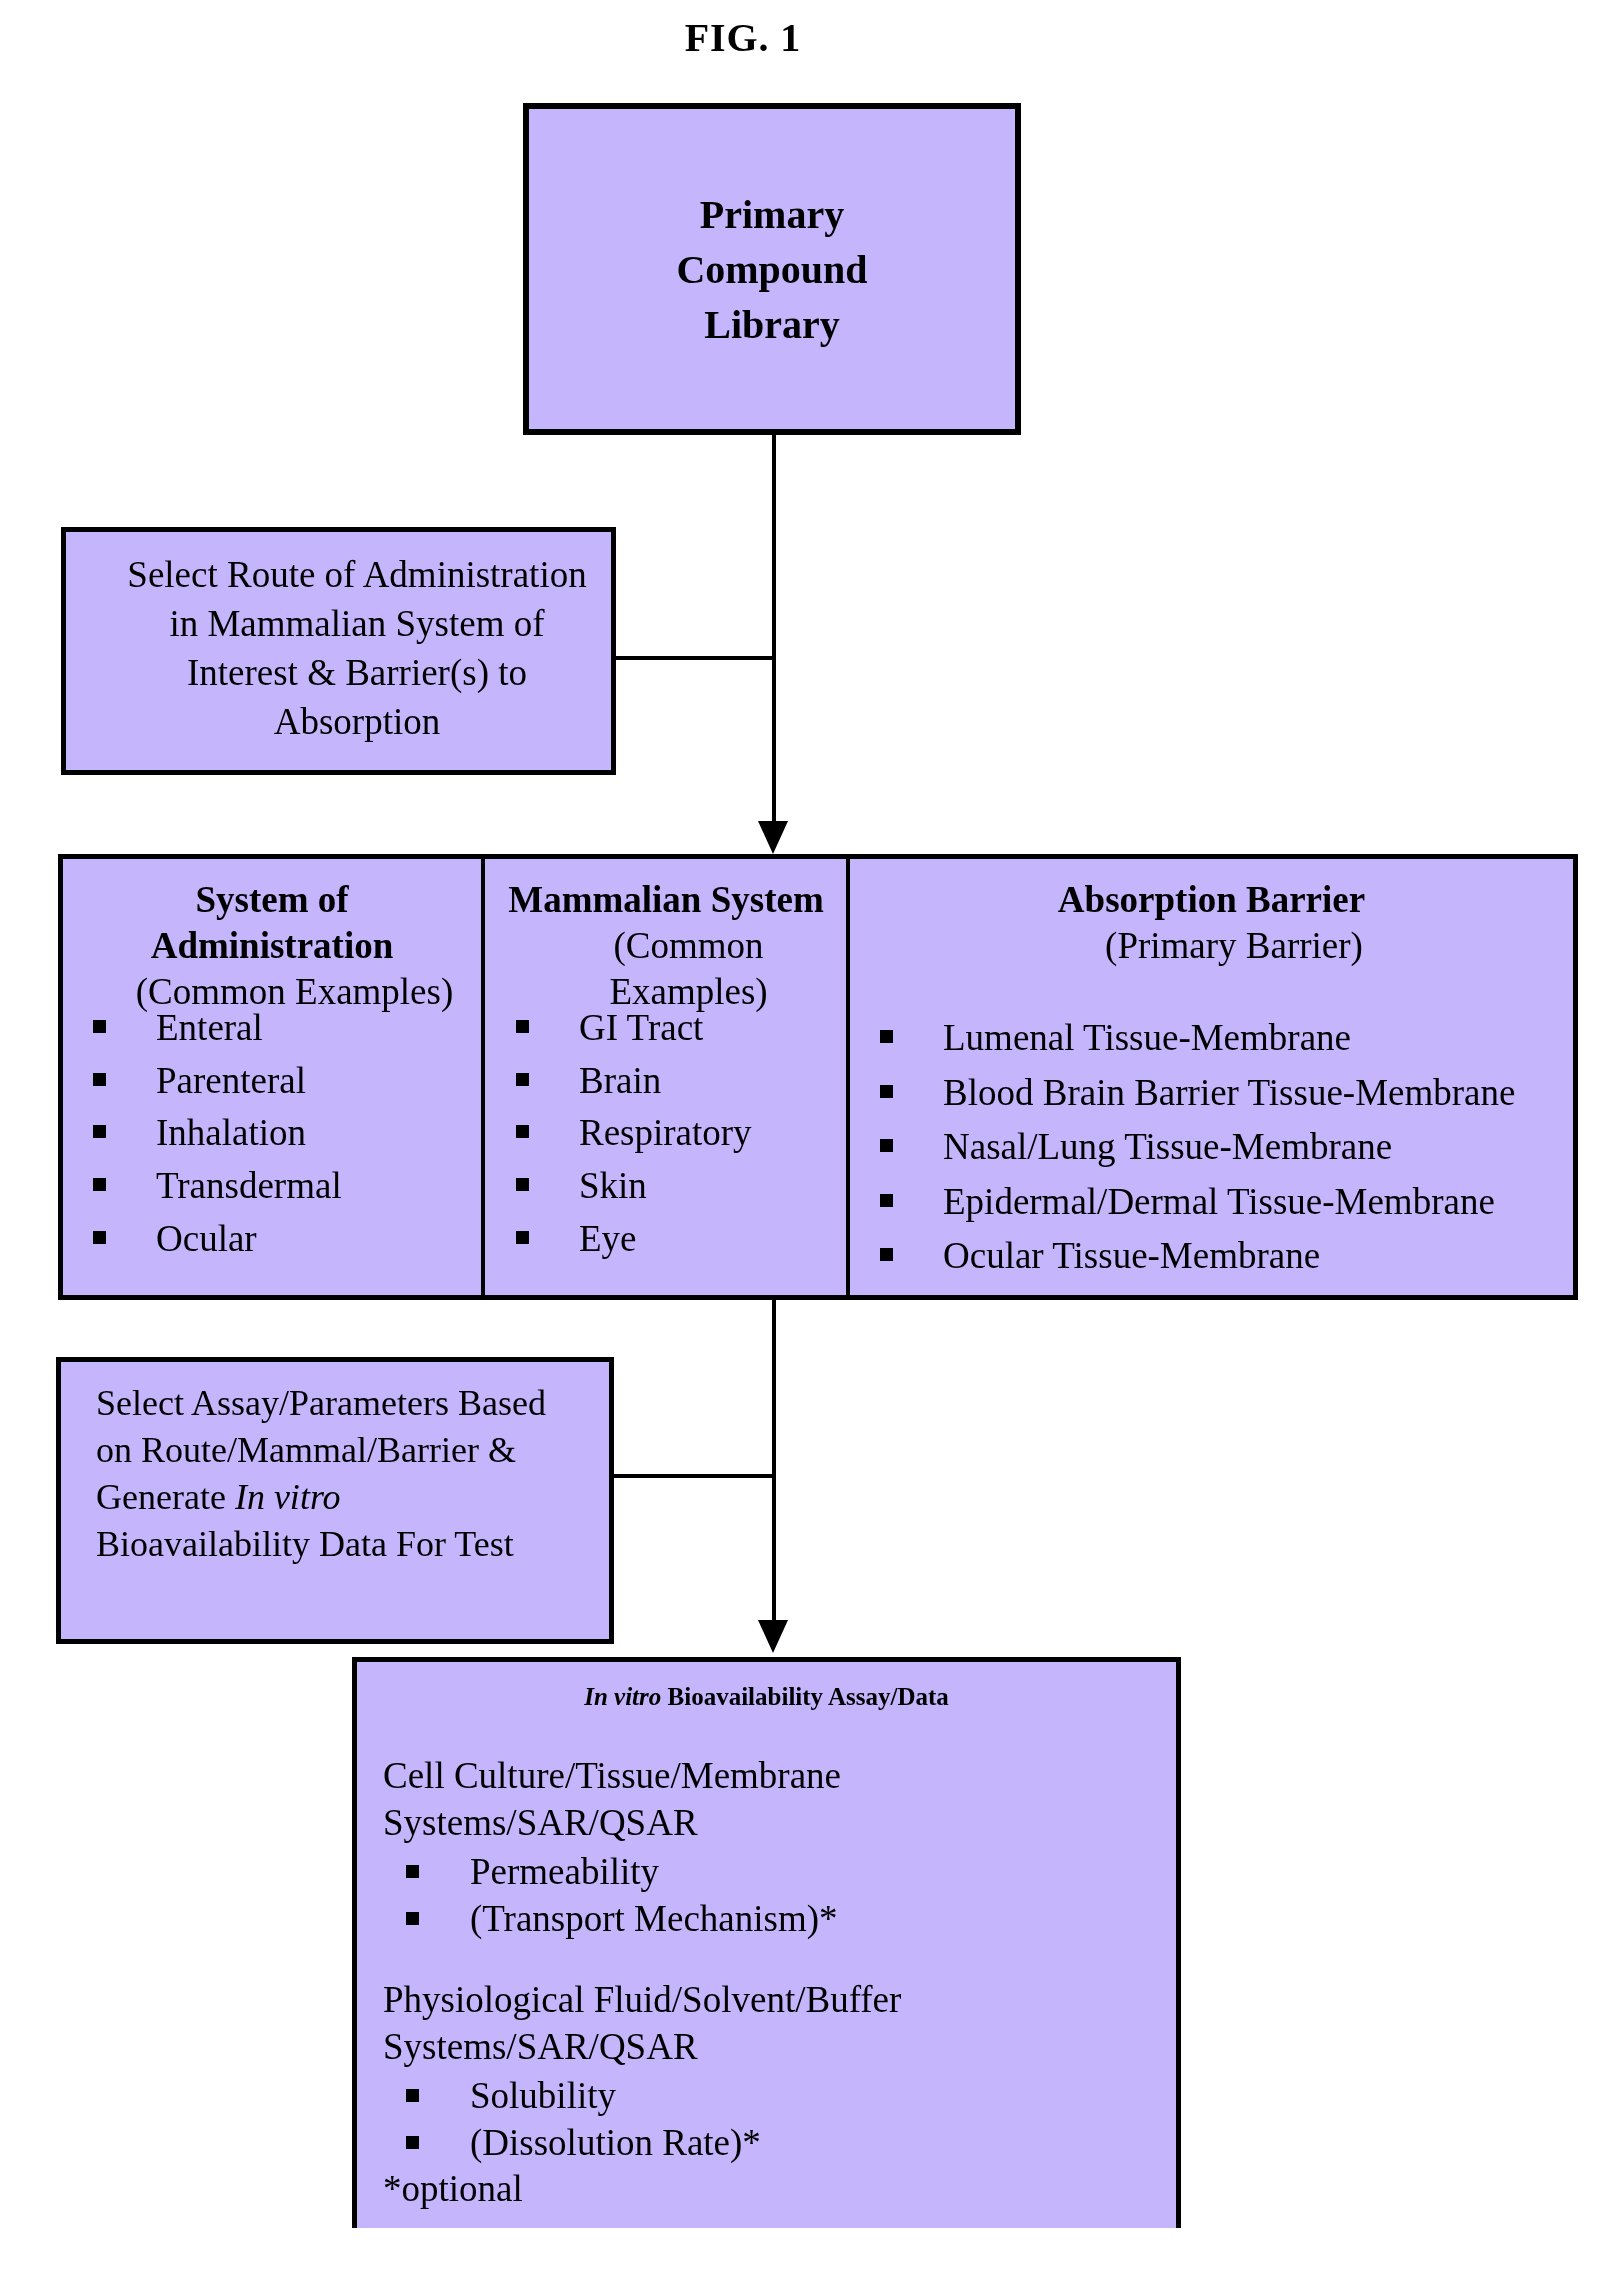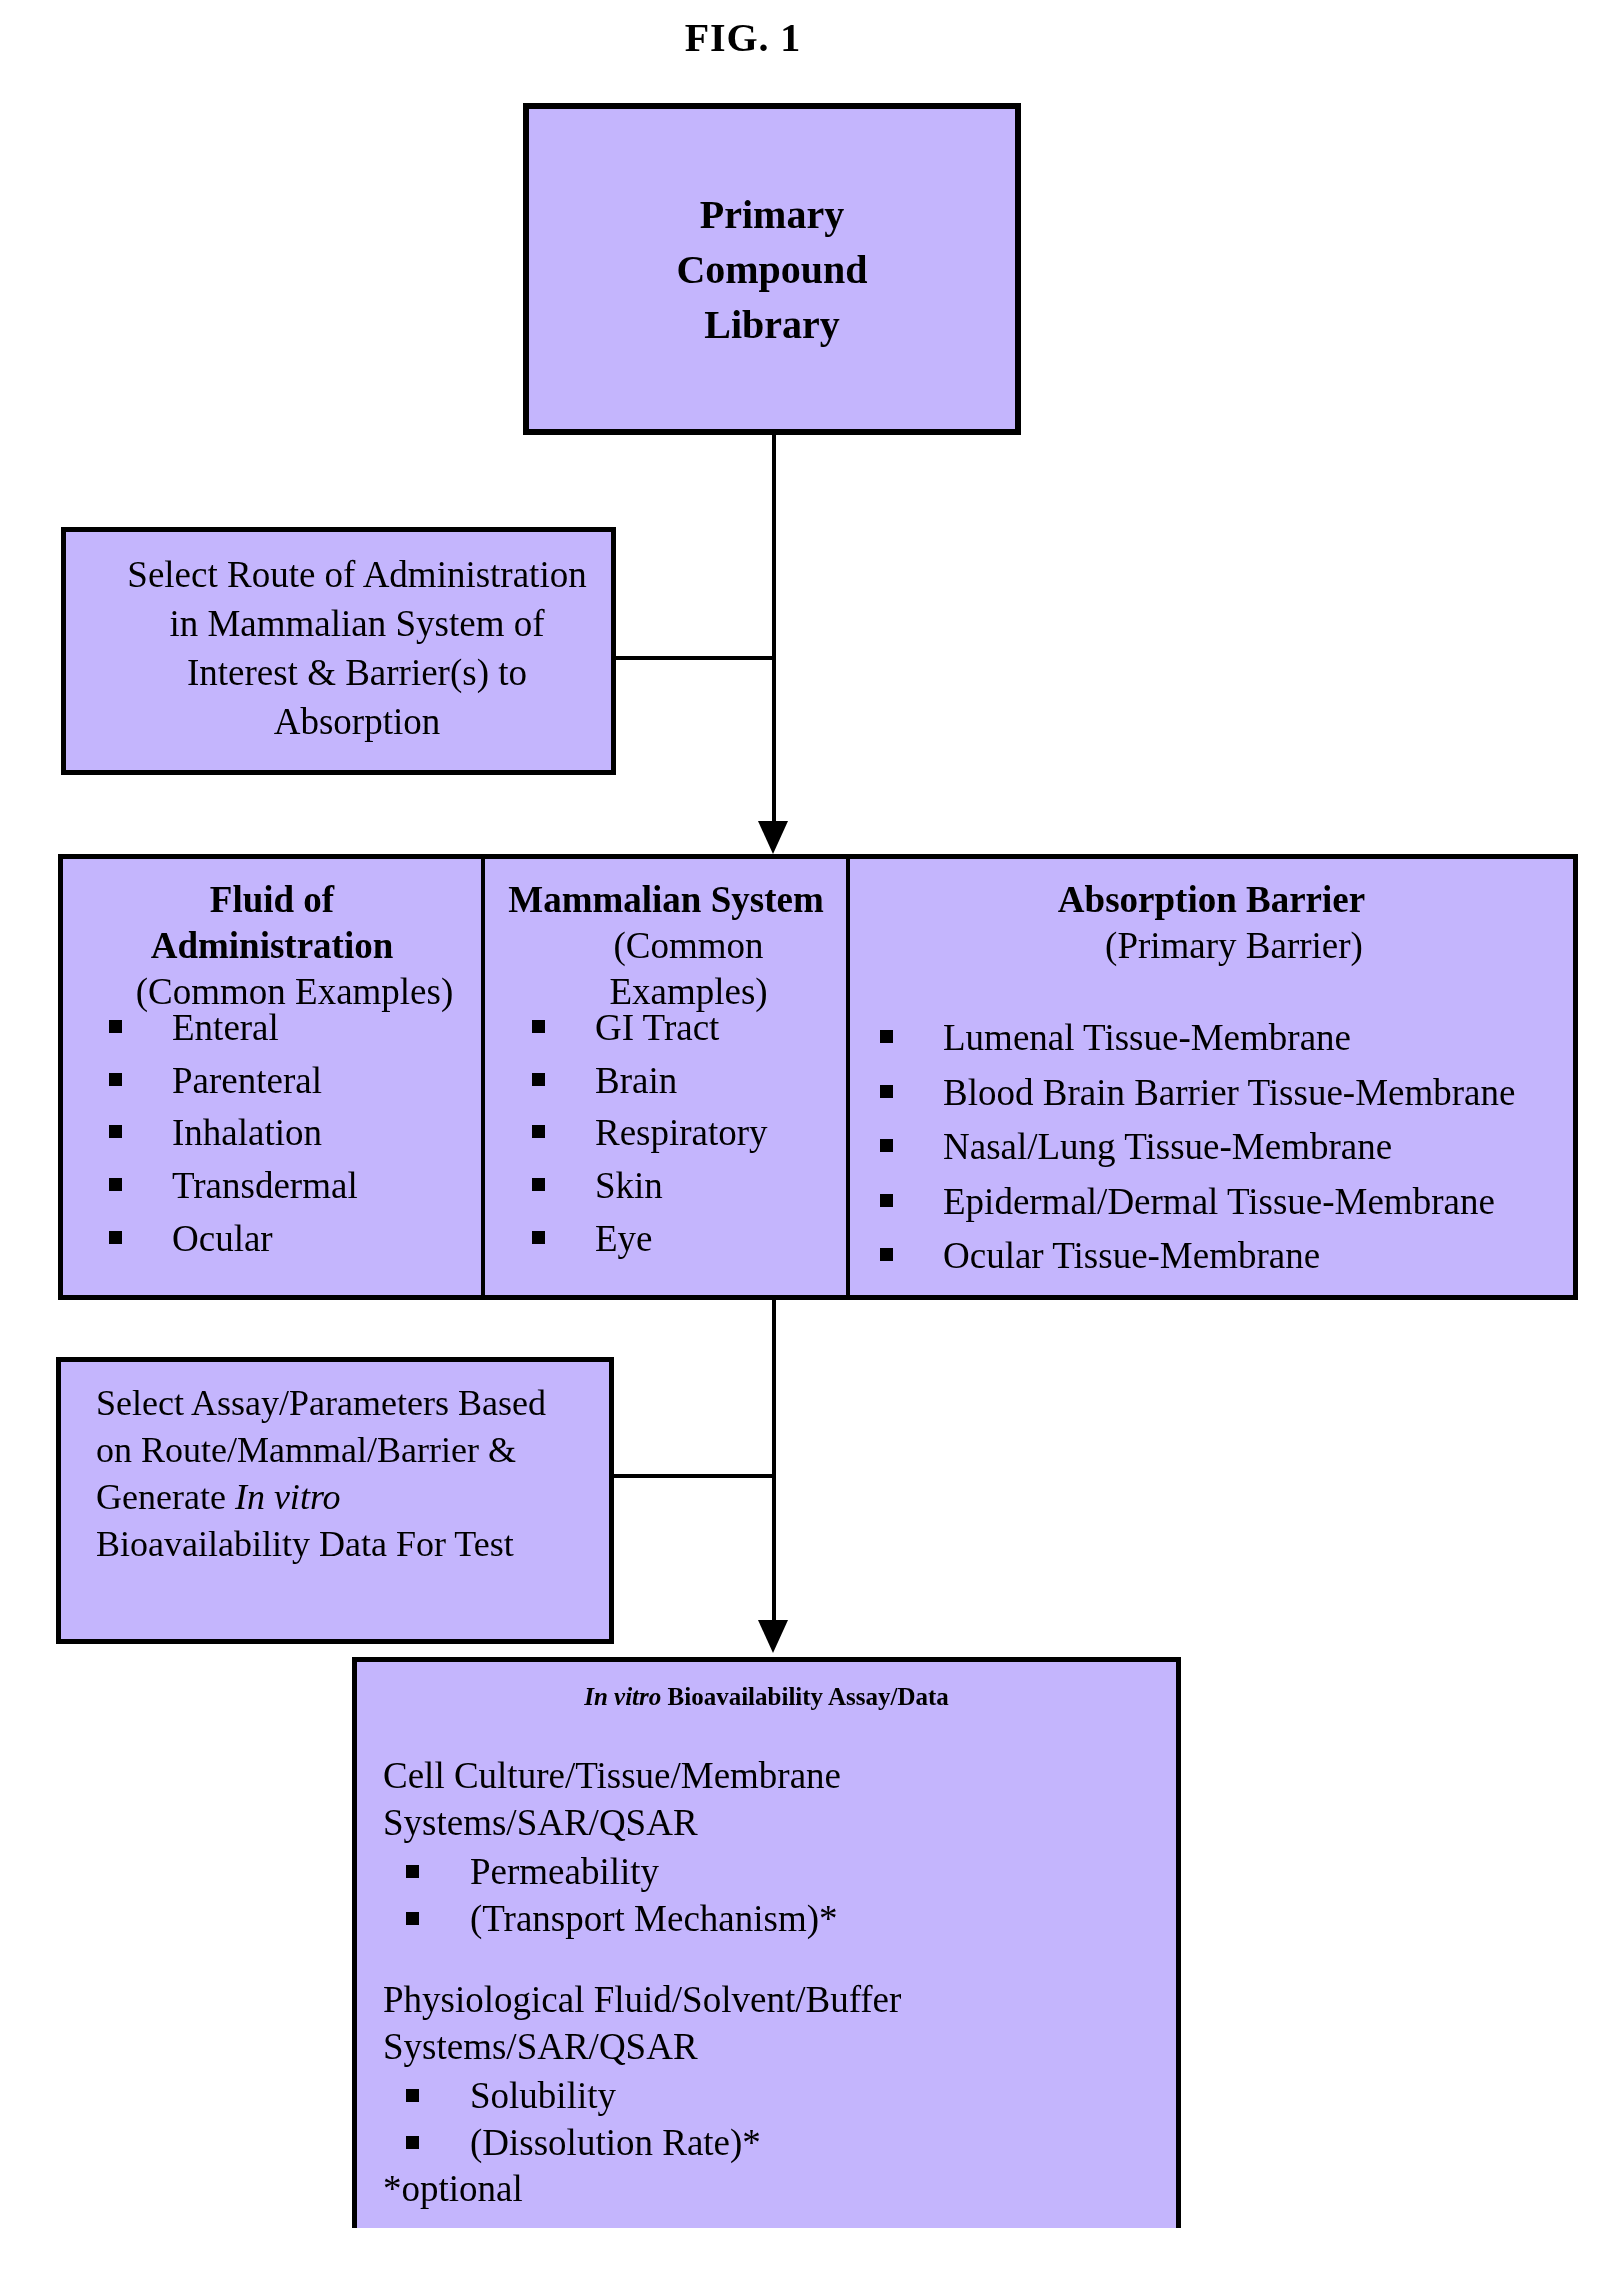--- a/index.html
+++ b/index.html
@@ -32,21 +32,21 @@
   .tcol{position:absolute;top:0;bottom:0;}
   #col-route{left:0;width:418px;}
   #col-mammal{left:423px;width:360px;}
   #col-barrier{left:787px;right:0;}
   .tdivider{position:absolute;top:0;bottom:0;width:4.4px;background:#000;}
   #divider-1{left:418px;}
   #divider-2{left:783px;}
   .col-header{text-align:center;font-weight:bold;font-size:37px;line-height:46px;margin-top:17.5px;}
   .col-sub{text-align:center;font-size:37px;line-height:46px;padding-left:45px;}
   .col-list{position:absolute;left:0;right:0;}
-  #col-route .col-list,#col-mammal .col-list{top:147px;margin-left:16px;}
+  #col-route .col-list,#col-mammal .col-list{top:147px;}
   #col-barrier .col-list{top:157px;}
   .li{position:relative;padding-left:93px;font-size:37px;line-height:44px;margin-bottom:8.7px;}
   #col-barrier .li{margin-bottom:10.5px;white-space:nowrap;}
   .blt{position:absolute;left:30px;top:14px;width:13px;height:13px;background:#000;}
   
   #select-assay-box{left:56px;top:1347px;width:513px;height:259px;
     padding:17.5px 0 0 35px;font-size:36px;line-height:47px;margin-top:10px;}
   .it{font-style:italic;}
   
   #invitro-box{left:352px;top:1657px;width:819px;height:574px;}
@@ -79,21 +79,21 @@
     <div>in Mammalian System of</div>
     <div>Interest &amp; Barrier(s) to</div>
     <div>Absorption</div>
   </div>
 
   <div id="table-box" class="box">
     <div class="tdivider" id="divider-1"></div>
     <div class="tdivider" id="divider-2"></div>
 
     <div class="tcol" id="col-route">
-      <div class="col-header">Fluid of</div>
+      <div class="col-header">System of</div>
       <div class="col-header" style="margin-top:0;">Administration</div>
       <div class="col-sub">(Common Examples)</div>
       <div class="col-list">
         <div class="li"><span class="blt"></span><span>Enteral</span></div>
         <div class="li"><span class="blt"></span><span>Parenteral</span></div>
         <div class="li"><span class="blt"></span><span>Inhalation</span></div>
         <div class="li"><span class="blt"></span><span>Transdermal</span></div>
         <div class="li"><span class="blt"></span><span>Ocular</span></div>
       </div>
     </div>

